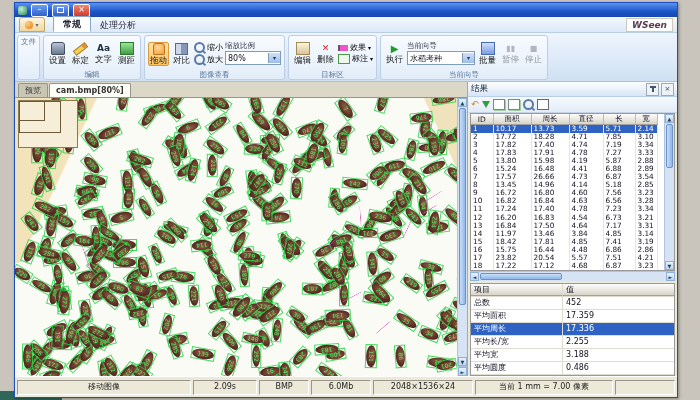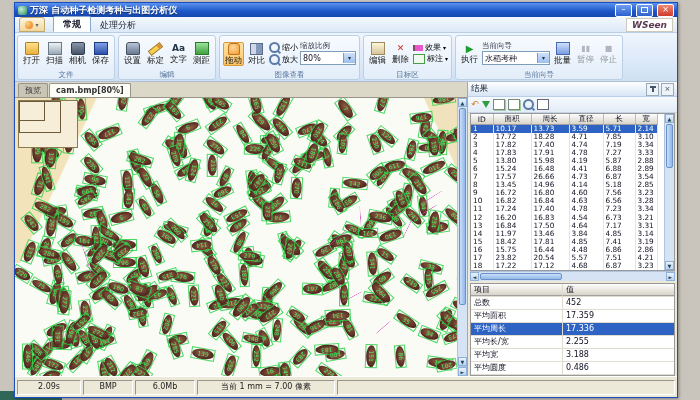--- a/index.html
+++ b/index.html
@@ -136,57 +136,38 @@
 </style>
 </head>
 <body>
 
 <div class="taskbar-sliver"></div>
 
 <div id="win">
 
   <div class="titlebar">
     <span class="appicon"></span>
-    <span class="title-text">万深 自动种子检测考种与出图分析仪</span>
     <span class="winbtn">–</span>
     <span class="winbtn"><span class="restore-glyph"></span></span>
     <span class="winbtn close">×</span>
   </div>
 
   <div class="tabrow">
     <span class="orb">
       <span class="orb-ball"></span>
       <span class="orb-caret">▾</span>
     </span>
     <span class="mtab active">常规</span>
     <span class="mtab">处理分析</span>
     <span class="logo">WSeen</span>
   </div>
 
   <div class="ribbon">
 
     <div class="rgroup">
-      <div class="rg-body">
-        <span class="rbtn">
-            <span class="icn i-open"></span>
-            <span class="lbl">打开</span>
-          </span>
-        <span class="rbtn">
-            <span class="icn i-scan"></span>
-            <span class="lbl">扫描</span>
-          </span>
-        <span class="rbtn">
-            <span class="icn i-cam"></span>
-            <span class="lbl">相机</span>
-          </span>
-        <span class="rbtn">
-            <span class="icn i-save"></span>
-            <span class="lbl">保存</span>
-          </span>
-      </div>
       <div class="rg-label">文件</div>
     </div>
 
     <div class="rgroup">
       <div class="rg-body">
         <span class="rbtn">
             <span class="icn i-set"></span>
             <span class="lbl">设置</span>
           </span>
         <span class="rbtn">
@@ -1693,19 +1674,21 @@
             <div class="srow">
               <span class="c1">平均圆度</span>
               <span class="c2">0.486</span>
             </div>
           </div>
       </div>
     </div>
   </div>
 
   <div class="statusbar">
+    <span class="seg" style="width:168px">移动图像</span>
     <span class="seg" style="width:58px">2.09s</span>
     <span class="seg" style="width:44px">BMP</span>
     <span class="seg" style="width:54px">6.0Mb</span>
+    <span class="seg" style="width:94px">2048×1536×24</span>
     <span class="seg" style="width:132px">当前 1 mm = 7.00 像素</span>
     <span class="seg" style="flex:1"></span>
   </div>
 </div>
 
 </body></html>

